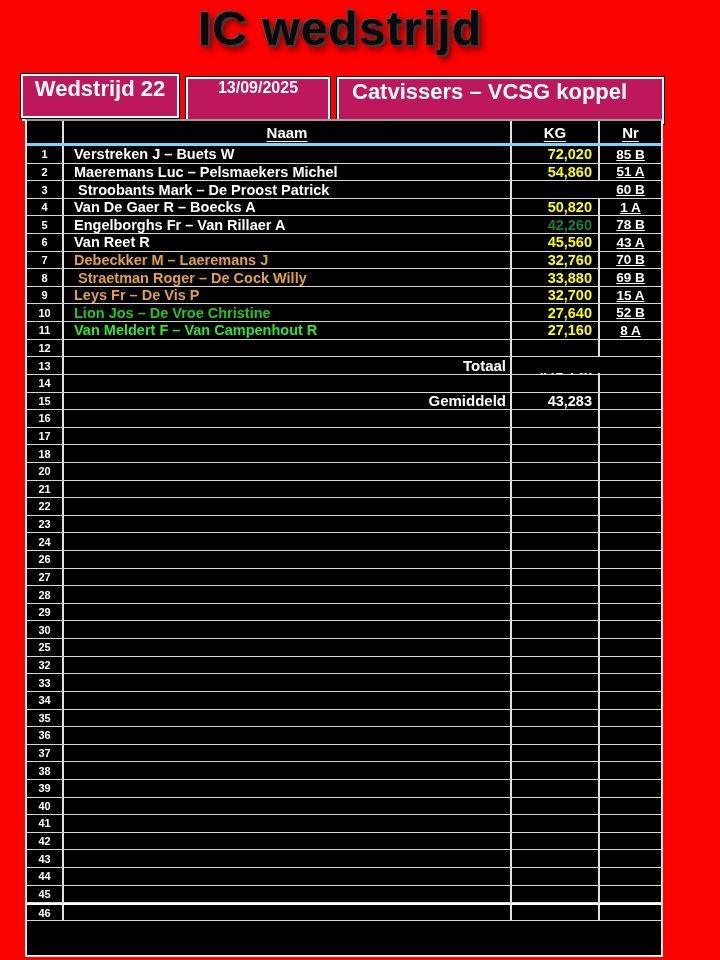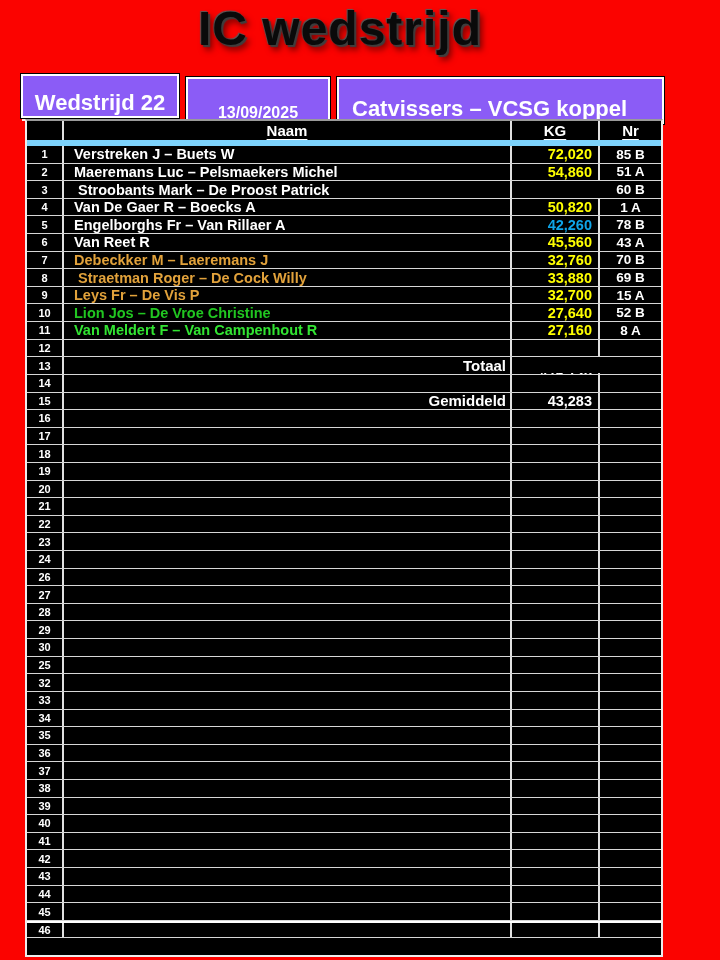--- a/index.html
+++ b/index.html
@@ -16,42 +16,42 @@
   .page-title{
     position:absolute;top:1px;left:0;width:680px;
     margin:0;text-align:center;
     font-size:48px;font-weight:bold;letter-spacing:1px;
     color:#0a0a0a;
     text-shadow:2px 2px 1px #3d3d3d, 4px 5px 6px rgba(0,0,0,0.55), -1px -1px 1px #5a5a5a;
   }
   
   .ibox{
     position:absolute;box-sizing:border-box;
-    background:#8b5cf6;
+    background:#be185d;
     border:2px solid #fff;
     box-shadow:0 0 0 1px #000, 0 4px 0 -1px rgba(255,255,255,0.9);
     color:#fff;font-weight:bold;
-    display:flex;align-items:flex-end;justify-content:center;
+    display:flex;align-items:flex-start;justify-content:center;
     white-space:nowrap;
   }
   .ibox-match{left:21px;top:74px;width:158px;height:44px;font-size:22px;}
   .ibox-date{left:186px;top:77px;width:144px;height:47px;font-size:16px;}
   .ibox-club{left:337px;top:77px;width:327px;height:47px;font-size:22px;justify-content:flex-start;padding-left:13px;}
   
   .results-table{
     position:absolute;left:25px;top:119px;width:638px;height:838px;
     box-sizing:border-box;
     background:#000;
     border:2px solid #ECECEC;
     border-top-color:#9a9a9a;
     overflow:hidden;
   }
   .thead{
     display:flex;height:25px;box-sizing:border-box;
-    border-bottom:6px solid #7dd3fc;
+    border-bottom:3px solid #7dd3fc;
     background:#000;
   }
   .thead .cell{
     color:#fff;font-weight:bold;font-size:15px;
     text-decoration:underline;text-underline-offset:3px;
     display:flex;align-items:center;justify-content:center;
   }
   .cell{box-sizing:border-box;display:flex;align-items:center;overflow:hidden;}
   .col-num{width:37px;flex:none;border-right:2px solid #E0E0E0;justify-content:center;}
   .col-naam{flex:1 1 auto;border-right:2px solid #E0E0E0;}
@@ -63,21 +63,21 @@
     background:#000;
   }
   .trow.thick-top{border-top:2.5px solid #fff;}
   .trow .col-num{color:#fff;font-weight:bold;font-size:11px;}
   .trow .col-naam{
     color:#fff;font-weight:bold;font-size:14.5px;
     padding-left:10px;white-space:pre;
   }
   .trow .col-naam.right{justify-content:flex-end;padding-right:4px;padding-left:16px;font-size:15px;}
   .trow .col-kg{color:#FFFF00;font-weight:bold;font-size:14.5px;padding-right:6px;}
-  .trow .col-nr{color:#fff;font-weight:bold;font-size:13.5px;}
+  .trow .col-nr{color:#fff;font-weight:bold;font-size:13.5px;text-decoration:underline;}
 </style>
 </head>
 <body>
 
 <div class="page">
 
   <h1 class="page-title">IC wedstrijd</h1>
 
   <div class="ibox ibox-match">
     <span>Wedstrijd 22</span>
@@ -117,21 +117,21 @@
         </div>
         <div class="trow">
           <div class="cell col-num">4</div>
           <div class="cell col-naam" style="color: rgb(255, 255, 255);">Van De Gaer R – Boecks A</div>
           <div class="cell col-kg" style="color: rgb(255, 255, 0);">50,820</div>
           <div class="cell col-nr">1 A</div>
         </div>
         <div class="trow">
           <div class="cell col-num">5</div>
           <div class="cell col-naam" style="color: rgb(255, 255, 255);">Engelborghs Fr – Van Rillaer A</div>
-          <div class="cell col-kg" style="color: #0ea5e9;">42,260</div>
+          <div class="cell col-kg" style="color: #15803d;">42,260</div>
           <div class="cell col-nr">78 B</div>
         </div>
         <div class="trow">
           <div class="cell col-num">6</div>
           <div class="cell col-naam" style="color: rgb(255, 255, 255);">Van Reet R</div>
           <div class="cell col-kg" style="color: rgb(255, 255, 0); padding-left: 9px;">45,560</div>
           <div class="cell col-nr">43 A</div>
         </div>
         <div class="trow">
           <div class="cell col-num">7</div>
@@ -199,26 +199,20 @@
           <div class="cell col-kg" style="color: rgb(255, 255, 0);"></div>
           <div class="cell col-nr"></div>
         </div>
         <div class="trow">
           <div class="cell col-num">18</div>
           <div class="cell col-naam"></div>
           <div class="cell col-kg" style="color: rgb(255, 255, 0);"></div>
           <div class="cell col-nr"></div>
         </div>
         <div class="trow">
-          <div class="cell col-num">19</div>
-          <div class="cell col-naam"></div>
-          <div class="cell col-kg" style="color: rgb(255, 255, 0);"></div>
-          <div class="cell col-nr"></div>
-        </div>
-        <div class="trow">
           <div class="cell col-num">20</div>
           <div class="cell col-naam"></div>
           <div class="cell col-kg" style="color: rgb(255, 255, 0);"></div>
           <div class="cell col-nr"></div>
         </div>
         <div class="trow">
           <div class="cell col-num">21</div>
           <div class="cell col-naam"></div>
           <div class="cell col-kg" style="color: rgb(255, 255, 0);"></div>
           <div class="cell col-nr"></div>

